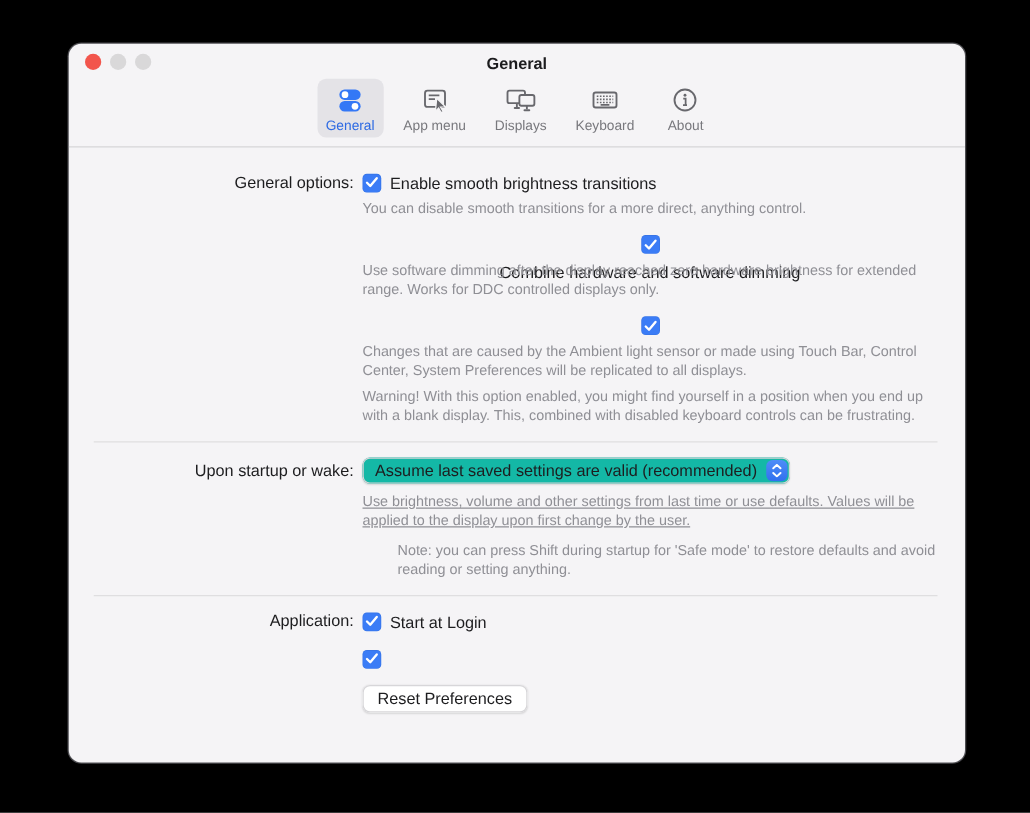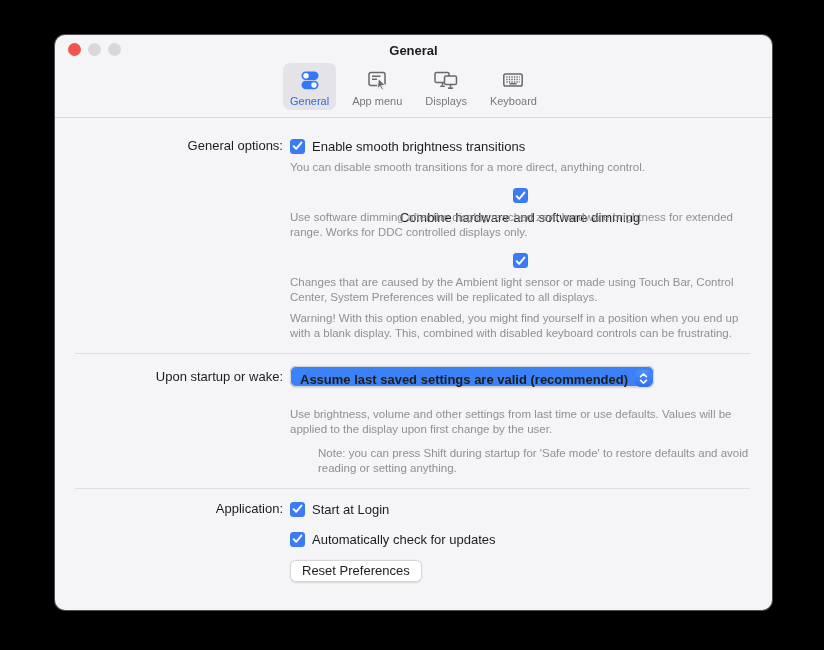--- a/index.html
+++ b/index.html
@@ -44,23 +44,23 @@
   .checkbox svg { position:absolute; left:2px; top:2.5px; }
   .cb-label { font-size:13px; color:#1d1d1f; white-space:nowrap; }
 
   .desc { font-size:11.5px; color:#8f8f95; line-height:15px; max-width:452px; margin-top:6px; }
   .gap13 { margin-top:13px;flex-direction:column; }
 
   .separator { height:1px; background:#dfdee0; margin:12px 0 12px 20px; }
 
   
   .dd-row { display:flex; align-items:center; }
-  .dropdown { display:inline-flex; align-items:flex-end; background:#3b82f6; border-radius:6px;
+  .dropdown { display:inline-flex; align-items:center; background:#14b8a6; border-radius:6px;
     box-shadow:inset 0 0 0 1px #d4d3d6, 0 .5px 1.5px rgba(0,0,0,.12);
-    height:21px; padding:0 2px 0 10px; gap:7px; cursor:default;font-weight:bold; }
+    height:21px; padding:0 2px 0 10px; gap:7px; cursor:default; }
   .dd-value { font-size:13px; color:#1d1d1f; white-space:nowrap; }
   .dd-caps { width:17px; height:17px; border-radius:5px;
     background:linear-gradient(#4e8df8,#3170ee); display:flex; align-items:center; justify-content:center; }
 
   
   .push-btn { display:inline-block; background:#fff; border-radius:6px;
     box-shadow:inset 0 0 0 1px #d7d6d9, 0 .5px 1.5px rgba(0,0,0,.12);
     font-size:13px; color:#1d1d1f; padding:3px 12px 4px; margin-top:13px; cursor:default; }
 </style>
 </head>
@@ -123,20 +123,30 @@
           <rect x="2.8" y="6" width="18.4" height="12" rx="1.8" stroke-width="1.5"></rect>
           <line x1="5.4" y1="9" x2="18.6" y2="9" stroke-width="1.3" stroke-dasharray="1.3 1.2"></line>
           <line x1="5.4" y1="11.5" x2="18.6" y2="11.5" stroke-width="1.3" stroke-dasharray="1.3 1.2"></line>
           <line x1="5.4" y1="14" x2="18.6" y2="14" stroke-width="1.3" stroke-dasharray="1.3 1.2"></line>
           <line x1="8.5" y1="15.8" x2="15.5" y2="15.8" stroke-width="1.4"></line>
         </svg>
       </span>
       <span class="tlabel">Keyboard</span>
     </div>
 
+    <div class="tb-item">
+      <span class="ticon">
+        <svg width="24" height="24" viewBox="0 0 24 24" fill="none">
+          <circle cx="12" cy="12" r="8.4" stroke="#68686d" stroke-width="1.5"></circle>
+          <circle cx="12" cy="8.2" r="1.15" fill="#68686d"></circle>
+          <path d="M10.6 10.9 h1.9 v5 M10.4 16 h3.2" stroke="#68686d" stroke-width="1.4" fill="none"></path>
+        </svg>
+      </span>
+      <span class="tlabel">About</span>
+    </div>
 
   </div>
   <div class="hairline"></div>
 
   <div class="content">
 
     <div class="section">
       <div class="sec-label">General options:</div>
       <div class="rows">
 
@@ -183,21 +193,21 @@
           <div class="dropdown">
             <span class="dd-value">Assume last saved settings are valid (recommended)</span>
             <span class="dd-caps">
               <svg width="9" height="11" viewBox="0 0 9 11" fill="none" stroke="#fff" stroke-width="1.6" stroke-linecap="round" stroke-linejoin="round">
                 <path d="M1.6 3.6 L4.5 0.9 L7.4 3.6"></path>
                 <path d="M1.6 7.4 L4.5 10.1 L7.4 7.4"></path>
               </svg>
             </span>
           </div>
         </div>
-        <div class="desc" style="margin-top:20px;">Use brightness, volume and other settings from last time or use defaults. Values will be applied to the display upon first change by the user.</div>
+        <div class="desc" style="margin-top:8px;text-decoration:underline;">Use brightness, volume and other settings from last time or use defaults. Values will be applied to the display upon first change by the user.</div>
         <div class="desc" style="margin-top:9px;margin-left:28px;">Note: you can press Shift during startup for 'Safe mode' to restore defaults and avoid reading or setting anything.</div>
       </div>
     </div>
 
     <div class="separator"></div>
 
     <div class="section">
       <div class="sec-label">Application:</div>
       <div class="rows">
 
@@ -209,21 +219,20 @@
           </span>
           <span class="cb-label">Start at Login</span>
         </div>
 
         <div class="cb-row" style="margin-top:14px;">
           <span class="checkbox on">
             <svg width="11" height="10" viewBox="0 0 11 10">
                 <path d="M1.6 5.2 L4.2 7.8 L9.4 1.6" stroke="#fff" stroke-width="1.9" fill="none" stroke-linecap="round" stroke-linejoin="round"></path>
               </svg>
           </span>
-          <span class="cb-label">Automatically check for updates</span>
         </div>
 
         <div>
           <span class="push-btn">Reset Preferences</span>
         </div>
 
       </div>
     </div>
 
   </div>

